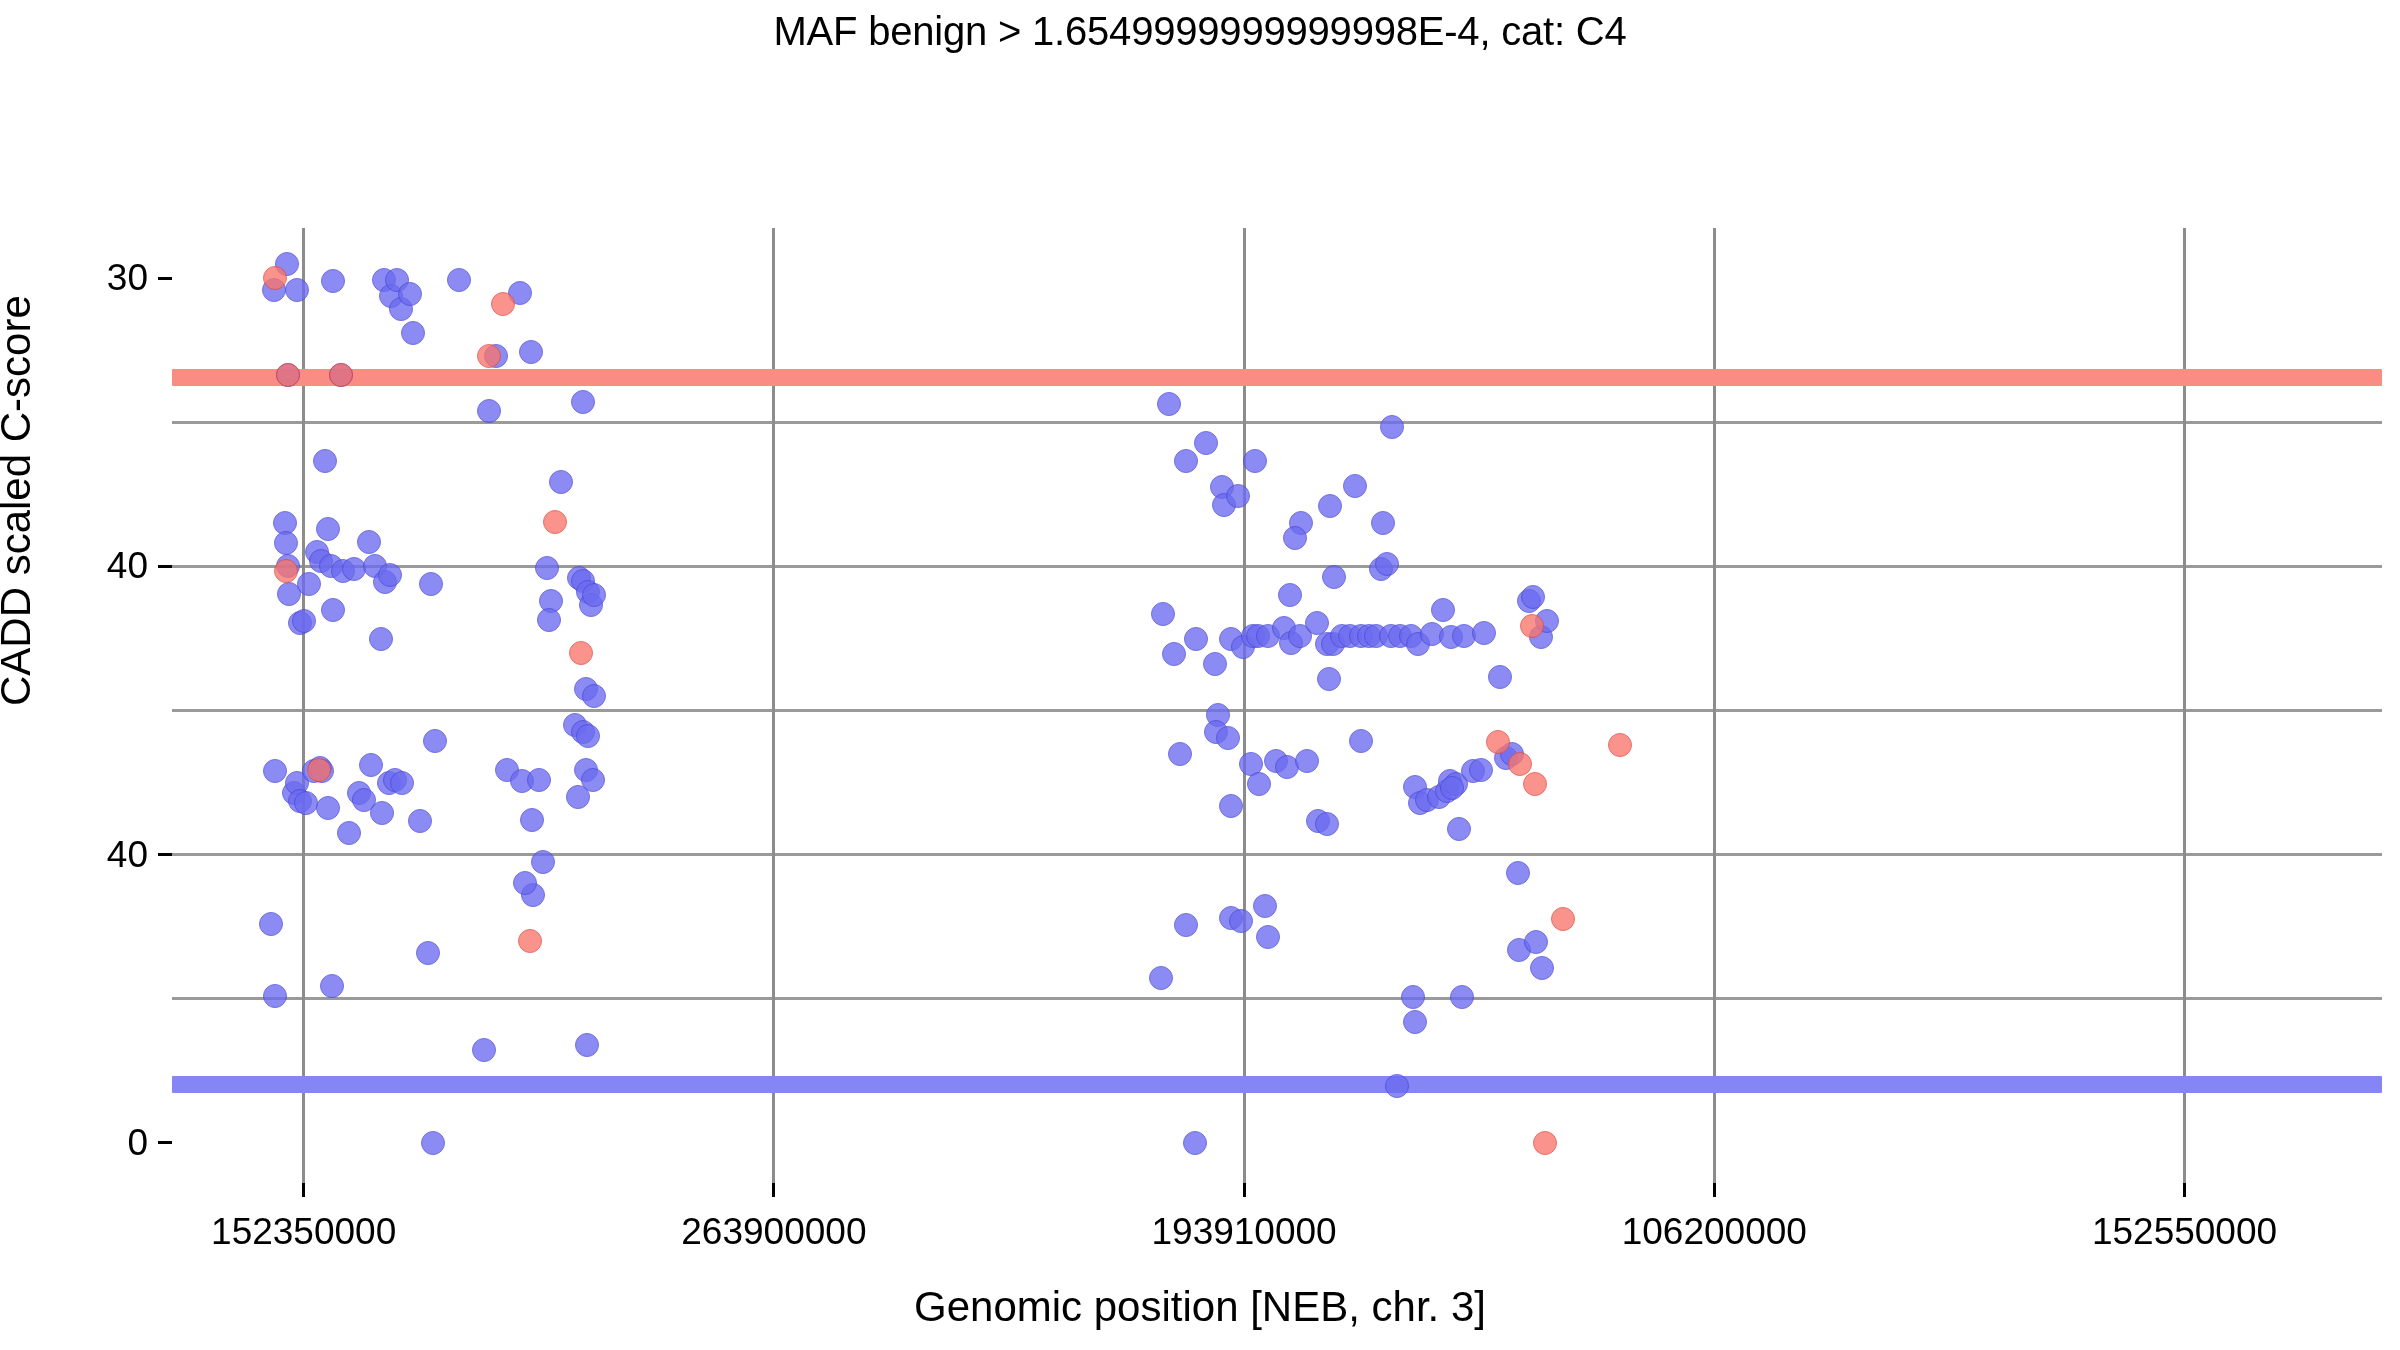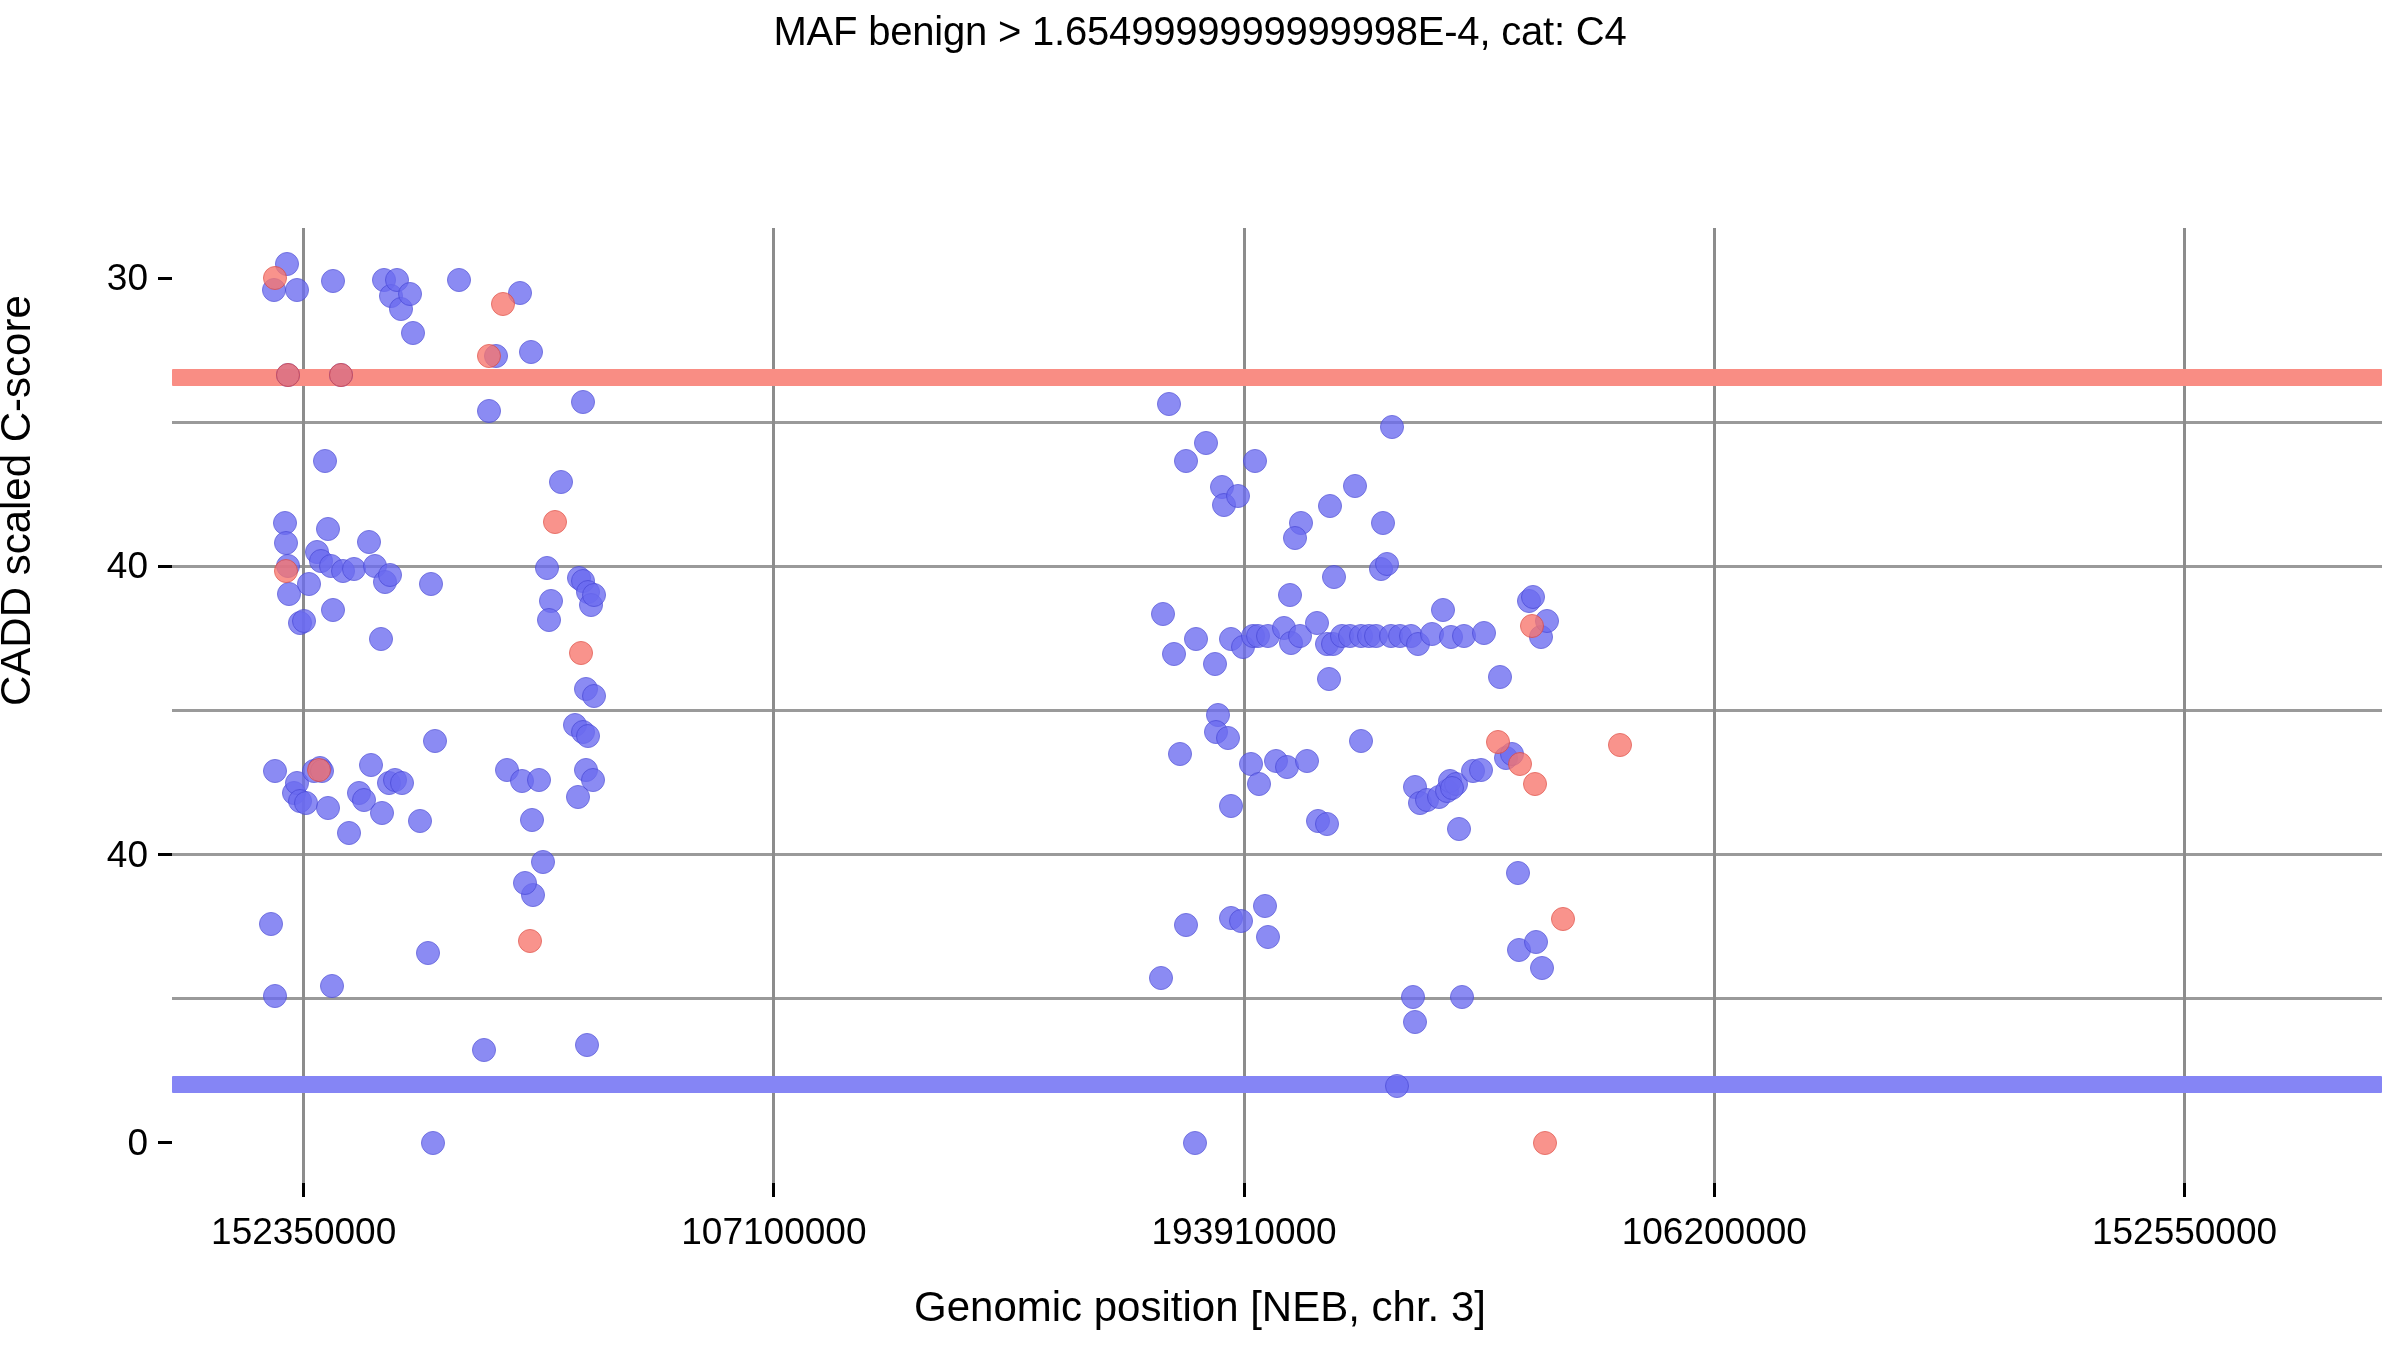--- a/index.html
+++ b/index.html
@@ -351,20 +351,20 @@
     <div class="tick-label-y" style="right: 2252px; top: 1142.67px;">0</div>
     <div class="tick-mark-y" style="left: 158px; top: 853.084px;"></div>
     <div class="tick-label-y" style="right: 2252px; top: 854.584px;">40</div>
     <div class="tick-mark-y" style="left: 158px; top: 564.999px;"></div>
     <div class="tick-label-y" style="right: 2252px; top: 566.499px;">40</div>
     <div class="tick-mark-y" style="left: 158px; top: 276.915px;"></div>
     <div class="tick-label-y" style="right: 2252px; top: 278.415px;">30</div>
     <div class="tick-mark-x" style="left: 302.16px; top: 1183px;"></div>
     <div class="tick-label-x" style="left: 303.66px; top: 1211px;">152350000</div>
     <div class="tick-mark-x" style="left: 772.372px; top: 1183px;"></div>
-    <div class="tick-label-x" style="left: 773.872px; top: 1211px;">107100000</div>
+    <div class="tick-label-x" style="left: 773.872px; top: 1211px;">263900000</div>
     <div class="tick-mark-x" style="left: 1242.59px; top: 1183px;"></div>
     <div class="tick-label-x" style="left: 1244.09px; top: 1211px;">193910000</div>
     <div class="tick-mark-x" style="left: 1712.8px; top: 1183px;"></div>
     <div class="tick-label-x" style="left: 1714.3px; top: 1211px;">106200000</div>
     <div class="tick-mark-x" style="left: 2183.01px; top: 1183px;"></div>
     <div class="tick-label-x" style="left: 2184.51px; top: 1211px;">152550000</div>
   </div>
 
 </body></html>

